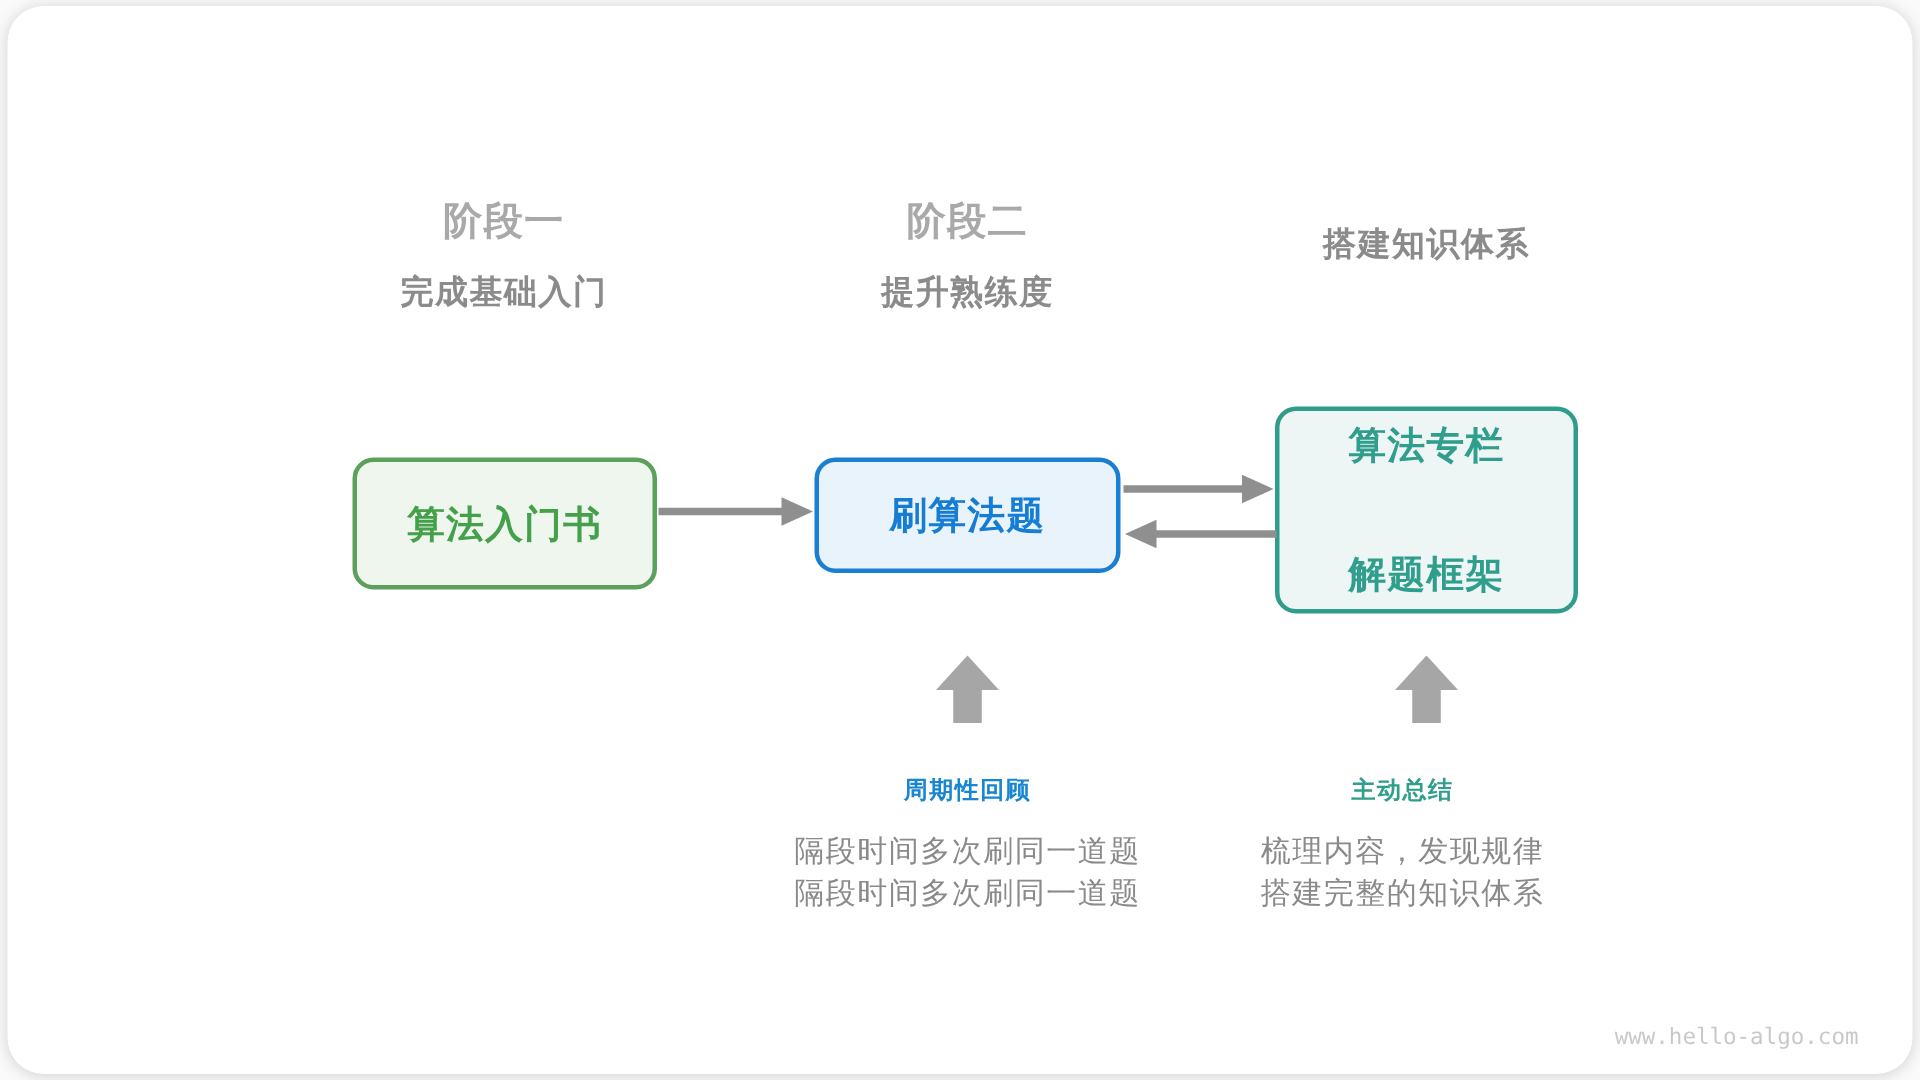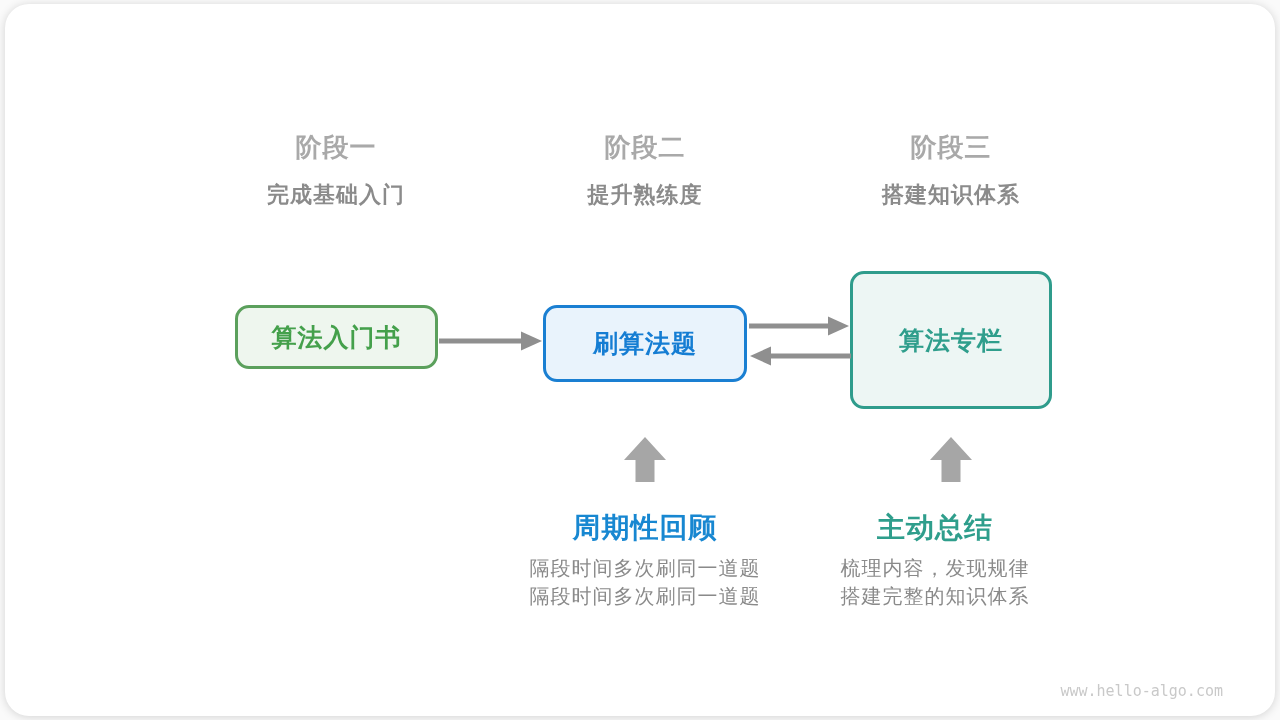--- a/index.html
+++ b/index.html
@@ -34,21 +34,21 @@
   
   .flow-box {
     position: absolute;
     display: flex; align-items: center; justify-content: center;
     border-radius: 14px;
     font-weight: bold; font-size: 25px; letter-spacing: 1px;
     text-align: left;
     gap: 48px;
   }
   .box-green {
-    left: 230px; top: 301px; width: 203px; height: 64px;
+    left: 230px; top: 301px; width: 203px; height: 88px;
     background: var(--green-bg);
     border: 3px solid var(--green-border);
     color: var(--green-text);
   }
   .box-blue {
     left: 538px; top: 301px; width: 204px; height: 77px;
     background: var(--blue-bg);
     border: 3px solid var(--blue-border);
     color: var(--blue-text);
   }
@@ -62,67 +62,67 @@
   .box-teal .teal-line { line-height: 38px; }
   
   .arrows {
     position: absolute; left: 0; top: 0;
     width: 1280px; height: 720px;
     pointer-events: none;
   }
   
   .annotation { position: absolute; width: 380px; text-align: center; }
   .annotation .annot-label {
-    font-size: 28px; font-weight: bold; letter-spacing: 1px;
+    font-size: 16px; font-weight: bold; letter-spacing: 1px;
     line-height: 30px;
     text-align: center;
   }
   .annotation .annot-desc {
     margin-top: 11px;
     font-size: 20px; line-height: 28px;
     color: var(--desc-text); letter-spacing: 1px;
   }
   .annot-review { left: 450px; top: 509px; }
   .annot-review .annot-label { color: var(--blue-label); }
   .annot-summary { left: 740px; top: 509px; }
   .annot-summary .annot-label { color: var(--teal-text); }
   
   .watermark {
-    position: absolute; right: 52px; top: 678px;
+    position: absolute; right: 36px; top: 678px;
     font-family: "DejaVu Sans Mono", "Liberation Mono", monospace;
     font-size: 15px; color: var(--watermark);
   }
 </style>
 </head>
 <body>
 
 <div class="canvas">
   <div class="card">
 
     <div class="stage stage1">
       <div class="stage-title">阶段一</div>
       <div class="stage-subtitle">完成基础入门</div>
     </div>
     <div class="stage stage2">
       <div class="stage-title">阶段二</div>
       <div class="stage-subtitle">提升熟练度</div>
     </div>
     <div class="stage stage3">
-      <div class="stage-title">阶段三</div>
       <div class="stage-subtitle">搭建知识体系</div>
     </div>
 
     <div class="flow-box box-green">
       <span>算法入门书</span>
     </div>
     <div class="flow-box box-blue">
       <span>刷算法题</span>
     </div>
     <div class="flow-box box-teal">
       <div class="teal-line">算法专栏</div>
+      <div class="teal-line">解题框架</div>
     </div>
 
     <svg class="arrows" viewBox="0 0 1280 720">
 
       <g>
         <line x1="434" y1="337" x2="519" y2="337" stroke="#8f8f8f" stroke-width="5"></line>
         <polygon points="537,337 516,327.5 516,346.5" fill="#8f8f8f"></polygon>
       </g>
 
       <g>

